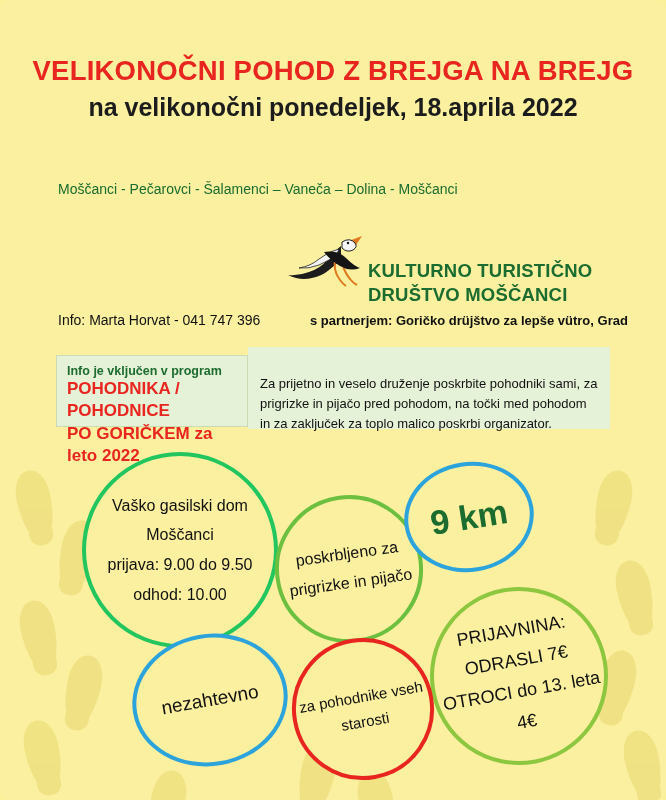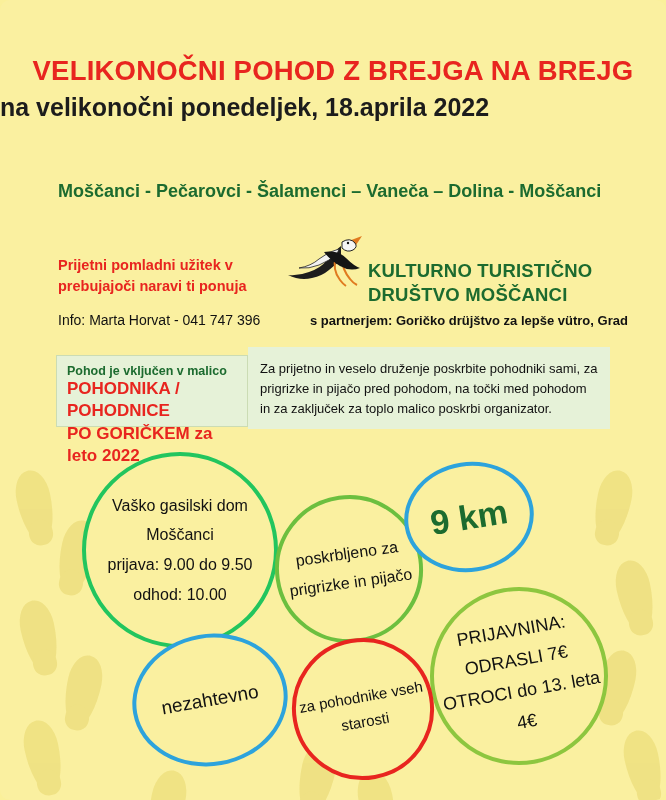--- a/index.html
+++ b/index.html
@@ -52,39 +52,40 @@
     color: #e8251f;
     font-size: 27.5px;
     font-weight: bold;
     letter-spacing: 0.2px;
   }
   .title-sub {
     position: absolute;
     left: 0;
     right: 0;
     top: 93px;
+    text-align: center;
     color: #1c1c1c;
     font-size: 25px;
     font-weight: bold;
   }
   .route-head {
     position: absolute;
     left: 58px;
     top: 157px;
     color: #1c6b2f;
     font-size: 15.5px;
     font-weight: bold;
   }
   .route-line {
     position: absolute;
     left: 58px;
     top: 181px;
     color: #1c6b2f;
-    font-size: 18px;
-    font-weight: bold;
+    font-size: 14px;
+    font-weight: normal;
   }
   .promo1 {
     position: absolute;
     left: 58px;
     top: 255px;
     width: 240px;
     color: #e8251f;
     font-size: 14.5px;
     font-weight: bold;
     line-height: 1.45;
@@ -145,21 +146,21 @@
     line-height: 1.32;
   }
   .notice-box {
     position: absolute;
     left: 248px;
     top: 347px;
     width: 362px;
     height: 82px;
     background: #e6f2d8;
     box-sizing: border-box;
-    padding: 12px 10px 0 12px;
+    padding: 27px 10px 0 12px;
     color: #111;
     font-size: 13px;
     line-height: 1.52;
   }
 
   .bubble {
     position: absolute;
     border-radius: 50%;
     box-sizing: border-box;
     background: #faf0a0;
@@ -246,41 +247,40 @@
   <div class="foot l" style="left:618px; top:560px;"></div>
   <div class="foot r" style="left:600px; top:650px;"></div>
   <div class="foot l" style="left:626px; top:730px;"></div>
   <div class="foot r" style="left:150px; top:770px;"></div>
 
   <div class="title-main">VELIKONOČNI POHOD Z BREJGA NA BREJG</div>
   <div class="title-sub">na velikonočni ponedeljek, 18.aprila 2022</div>
 
   <div class="route-line">Moščanci - Pečarovci - Šalamenci – Vaneča – Dolina - Moščanci</div>
 
-  <div class="promo1">Prijetni pomladni užitek v prebujajoči naravi ti ponuja</div>
   <div class="info-line">Info: Marta Horvat - 041 747 396</div>
 
   <svg class="stork" viewBox="0 0 96 80">
     <path d="M62 10 L78 4 L72 13 Z" fill="#e07a1f"></path>
     <path d="M58 10 q8 -5 13 1 q3 4 -2 7 q-6 3 -11 -2 Z" fill="#f5f5f5" stroke="#222" stroke-width="1"></path>
     <circle cx="64" cy="11" r="1.2" fill="#111"></circle>
     <path d="M57 14 q-8 6 -14 14 q-6 8 -18 12 q-10 4 -21 3 q12 6 24 3 q10 -2 17 -8 q6 -5 12 -10 Z" fill="#1d1d1d"></path>
     <path d="M55 17 q-10 2 -20 10 q-8 7 -20 9 q10 1 20 -3 q10 -4 18 -11 Z" fill="#f2f2f2" stroke="#222" stroke-width="0.8"></path>
     <path d="M52 24 q-4 14 4 24 q3 4 6 6" stroke="#e07a1f" stroke-width="2" fill="none"></path>
     <path d="M57 25 q2 14 9 22 q3 4 7 6" stroke="#e07a1f" stroke-width="2" fill="none"></path>
     <path d="M40 20 q14 -2 22 6 q8 8 14 10 q-10 4 -20 -2 q-10 -6 -16 -14 Z" fill="#151515"></path>
   </svg>
 
   <div class="club-name">
     <div style="white-space:pre-line">KULTURNO TURISTIČNO DRUŠTVO  MOŠČANCI</div>
   </div>
   <div class="partner">s partnerjem: Goričko drüjštvo za lepše vütro, Grad</div>
 
   <div class="prog-box">
-    <div class="l1">Pohod je vključen v malico</div>
+    <div class="l1">Info je vključen v program</div>
     <div class="l2">POHODNIKA / POHODNICE</div>
     <div class="l3">PO GORIČKEM za leto 2022</div>
   </div>
 
   <div class="notice-box">Za prijetno in veselo druženje poskrbite pohodniki sami, za prigrizke in pijačo pred pohodom, na točki med pohodom in za zaključek za toplo malico poskrbi organizator.</div>
 
   <div class="bubble b-start">
     <span style="white-space:pre-line">Vaško gasilski dom Moščanci
 prijava: 9.00 do 9.50
 odhod: 10.00</span>

